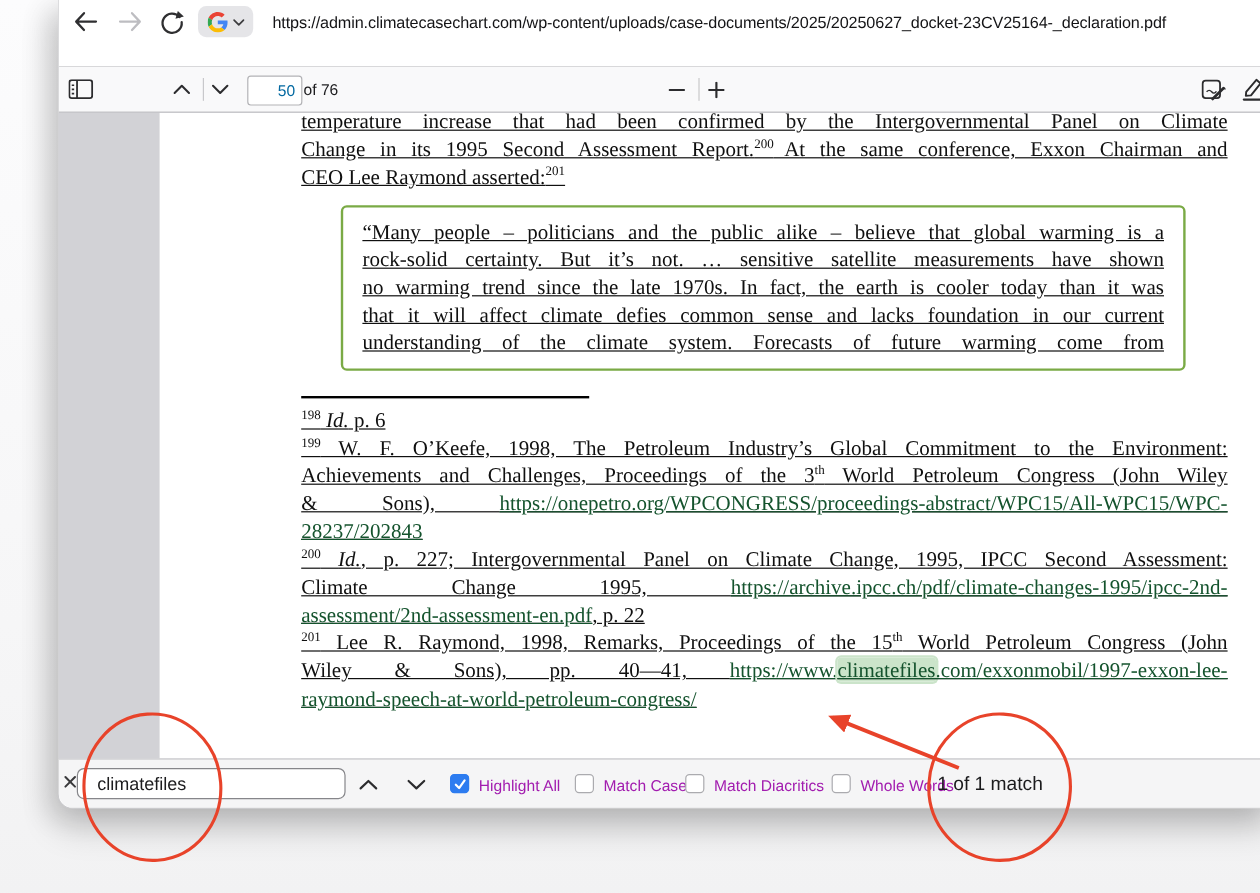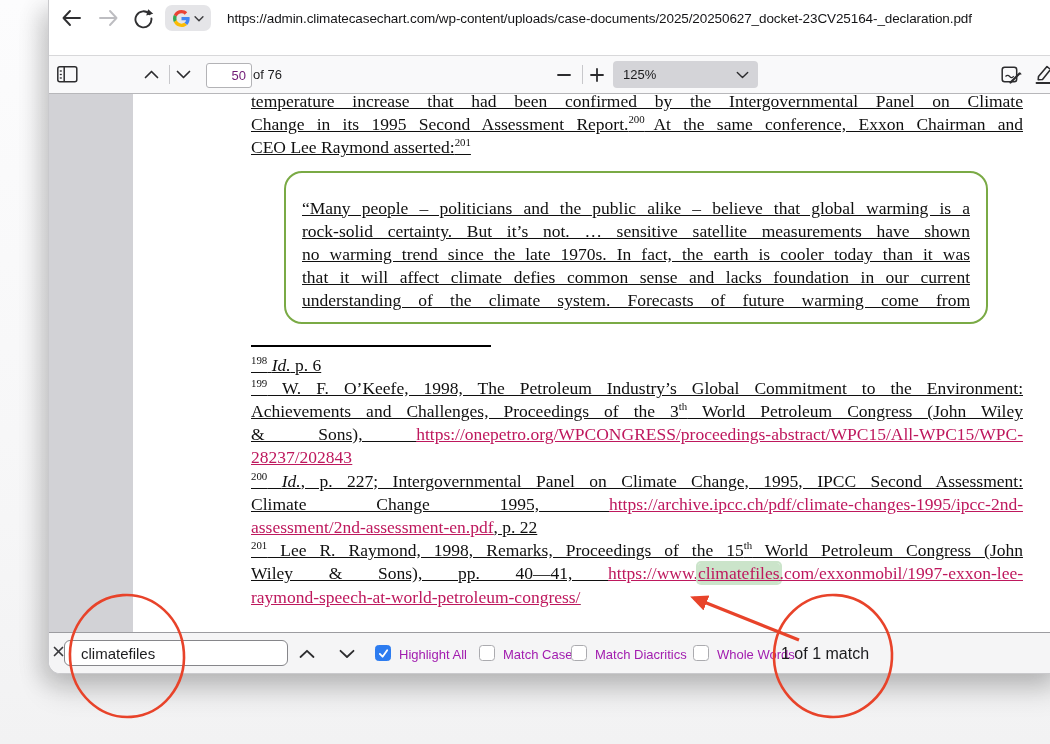--- a/index.html
+++ b/index.html
@@ -14,40 +14,40 @@
   .nav-ic{position:absolute;top:6px;width:24px;height:24px;display:flex;align-items:center;justify-content:center;}
   .favicon-chip{position:absolute;left:116px;top:5px;width:46px;height:26px;background:#e5e5e8;
     border-radius:7px;display:flex;align-items:center;justify-content:center;gap:4px;}
   .url-text{position:absolute;left:178px;top:11px;font-size:13.5px;color:#141416;white-space:nowrap;letter-spacing:-0.1px;}
   
   .pdf-toolbar{position:absolute;left:0;top:56px;right:0;height:37px;background:#f9f9fa;
     border-bottom:1px solid #b7b7ba;}
   .tb{position:absolute;top:0;height:37px;display:flex;align-items:center;}
   .tb-divider{position:absolute;top:9px;width:1px;height:19px;background:#c8c8cb;}
   .page-input{position:absolute;left:157px;top:7px;width:37px;height:21px;border:1px solid #b3b3b6;
-    border-radius:3px;background:#fff;text-align:right;padding-right:5px;font-size:13px;color:#701a75;
+    border-radius:3px;background:#fff;text-align:right;padding-right:5px;font-size:13px;color:#0369a1;
     font-family:"Liberation Sans",sans-serif;}
   .of-label{position:absolute;left:204px;top:11px;font-size:13px;color:#1c1c1e;white-space:nowrap;}
   .zoom-select{position:absolute;left:564px;top:5px;width:145px;height:27px;background:#d4d4d8;
     border-radius:4px;display:flex;align-items:center;}
   .zoom-select span{font-size:13px;color:#1b1b1d;margin-left:10px;}
   .zoom-select svg{position:absolute;right:9px;}
   
   .doc-area{position:absolute;left:0;top:94px;right:0;bottom:41px;background:#d2d2d6;overflow:hidden;}
   .page{position:absolute;left:84px;top:0;right:0;bottom:0;background:#fff;}
   .page-content{position:absolute;left:118px;top:-4px;width:772px;
     font-family:"Liberation Serif",serif;font-size:17.5px;color:#101010;text-decoration:underline;}
   .dline{line-height:23.2px;white-space:nowrap;}
   .just .dline, .dline.just{white-space:normal;text-align:justify;text-align-last:justify;}
   sup{font-size:0.62em;line-height:0;}
   .it{font-style:italic;}
-  .doclink{color:#be185d;text-decoration:underline;}
+  .doclink{color:#14532d;text-decoration:underline;}
   .find-hl{background:#cbe4ca;border-radius:3px;box-shadow:0 0 0 2px #cbe4ca;}
-  .quote-box{margin:11px 0 12px 33px;width:668px;border:2px solid #7aaa45;border-radius:18px;
-    padding:24px 16px 9px 16px;}
+  .quote-box{margin:11px 0 12px 33px;width:668px;border:2px solid #7aaa45;border-radius:5px;
+    padding:9px 16px 9px 16px;}
   .fn-sep{width:240px;border-top:2px solid #000;margin:21px 0 7px 0;}
   
   .find-bar{position:absolute;left:0;bottom:0;right:0;height:40px;background:#f5f5f6;
     border-top:1px solid #9c9ca0;border-radius:0 0 0 12px;}
   .fb{position:absolute;display:flex;align-items:center;}
   .find-input{position:absolute;left:15px;top:7px;width:204px;height:22px;border:1px solid #86868a;
     border-radius:6px;background:#fff;padding-left:16px;font-size:15px;color:#1c1c1e;
     font-family:"Liberation Sans",sans-serif;}
   .cb{position:absolute;top:12px;width:16px;height:16px;border-radius:3.5px;background:#fff;
     border:1px solid #ababaf;box-sizing:border-box;display:flex;align-items:center;justify-content:center;}
@@ -122,26 +122,20 @@
     <span class="tb" style="left:508px">
       <svg width="14" height="14" viewBox="0 0 14 14">
         <line x1="1" y1="7" x2="13" y2="7" stroke="#2c2c2e" stroke-width="1.8" stroke-linecap="round"></line>
       </svg>
     </span>
     <span class="tb-divider" style="left:533px"></span>
     <span class="tb" style="left:541px">
       <svg width="14" height="14" viewBox="0 0 14 14">
         <line x1="1" y1="7" x2="13" y2="7" stroke="#2c2c2e" stroke-width="1.8" stroke-linecap="round"></line>
         <line x1="7" y1="1" x2="7" y2="13" stroke="#2c2c2e" stroke-width="1.8" stroke-linecap="round"></line>
-      </svg>
-    </span>
-    <span class="zoom-select">
-      <span>125%</span>
-      <svg width="13" height="8" viewBox="0 0 15 9">
-        <polyline points="1.5,1.5 7.5,7.5 13.5,1.5" fill="none" stroke="#2c2c2e" stroke-width="1.6" stroke-linecap="round" stroke-linejoin="round"></polyline>
       </svg>
     </span>
 
     <span class="tb" style="left:952px">
       <svg width="21" height="21" viewBox="0 0 21 21">
         <rect x="1.2" y="3.2" width="14.5" height="14.5" rx="2.5" fill="none" stroke="#2c2c2e" stroke-width="1.5"></rect>
         <path d="M4.5 12.5 q2.2 -2.4 4.2 0 t4 -0.4" fill="none" stroke="#2c2c2e" stroke-width="1.2"></path>
         <line x1="9.5" y1="18.5" x2="18.5" y2="9.5" stroke="#2c2c2e" stroke-width="2.2" stroke-linecap="round"></line>
         <polygon points="19.6,8.4 20.6,10.6 18.4,10.4" fill="#2c2c2e"></polygon>
       </svg>

